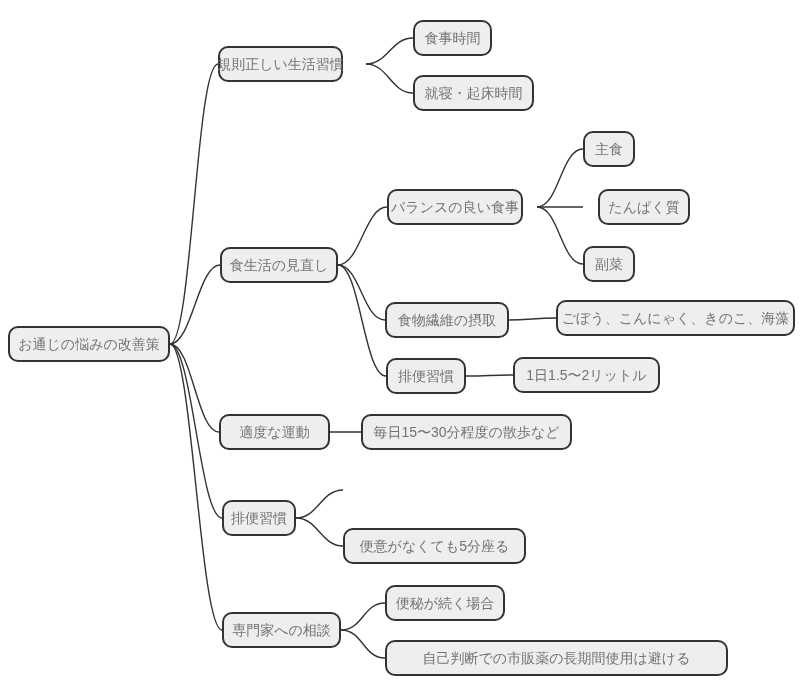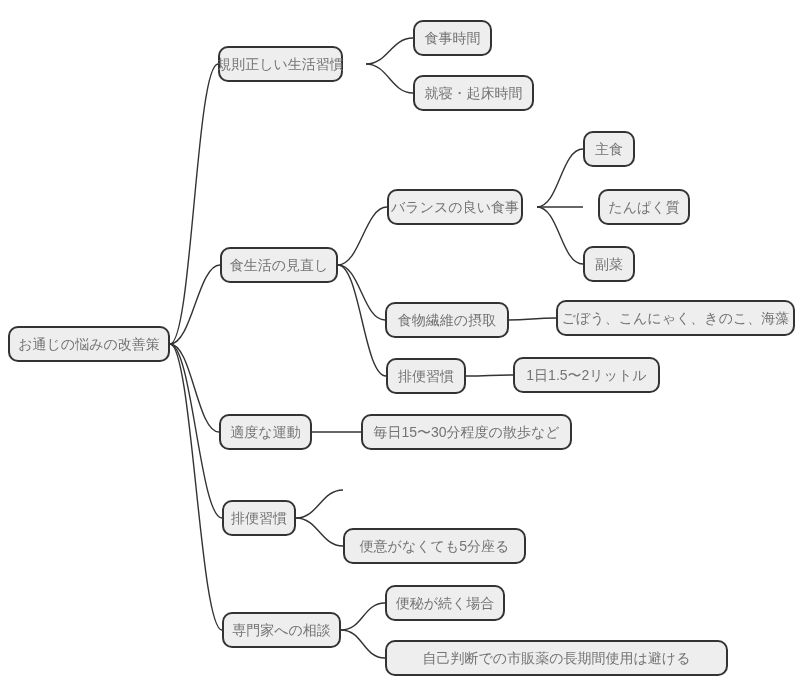--- a/index.html
+++ b/index.html
@@ -70,21 +70,21 @@
   <div class="node" style="left:220px; top:247px; width:118px;">食生活の見直し</div>
   <div class="node" style="left:387px; top:189px; width:136px;">バランスの良い食事</div>
   <div class="node" style="left:583px; top:131px; width:52px;">主食</div>
   <div class="node" style="left:598px; top:189px; width:92px;">たんぱく質</div>
   <div class="node" style="left:583px; top:246px; width:52px;">副菜</div>
   <div class="node" style="left:385px; top:302px; width:124px;">食物繊維の摂取</div>
   <div class="node" style="left:556px; top:300px; width:239px;">ごぼう、こんにゃく、きのこ、海藻</div>
   <div class="node" style="left:386px; top:358px; width:80px;">排便習慣</div>
   <div class="node" style="left:513px; top:357px; width:147px;">1日1.5〜2リットル</div>
 
-  <div class="node" style="left:219px; top:414px; width:93px;">適度な運動</div>
+  <div class="node" style="left:219px; top:414px; width:111px;">適度な運動</div>
   <div class="node" style="left:361px; top:414px; width:211px;">毎日15〜30分程度の散歩など</div>
 
   <div class="node" style="left:222px; top:500px; width:74px;">排便習慣</div>
   <div class="node" style="left:343px; top:528px; width:183px;">便意がなくても5分座る</div>
 
   <div class="node" style="left:222px; top:612px; width:119px;">専門家への相談</div>
   <div class="node" style="left:385px; top:585px; width:120px;">便秘が続く場合</div>
   <div class="node" style="left:385px; top:640px; width:343px;">自己判断での市販薬の長期間使用は避ける</div>
 
 </div>

